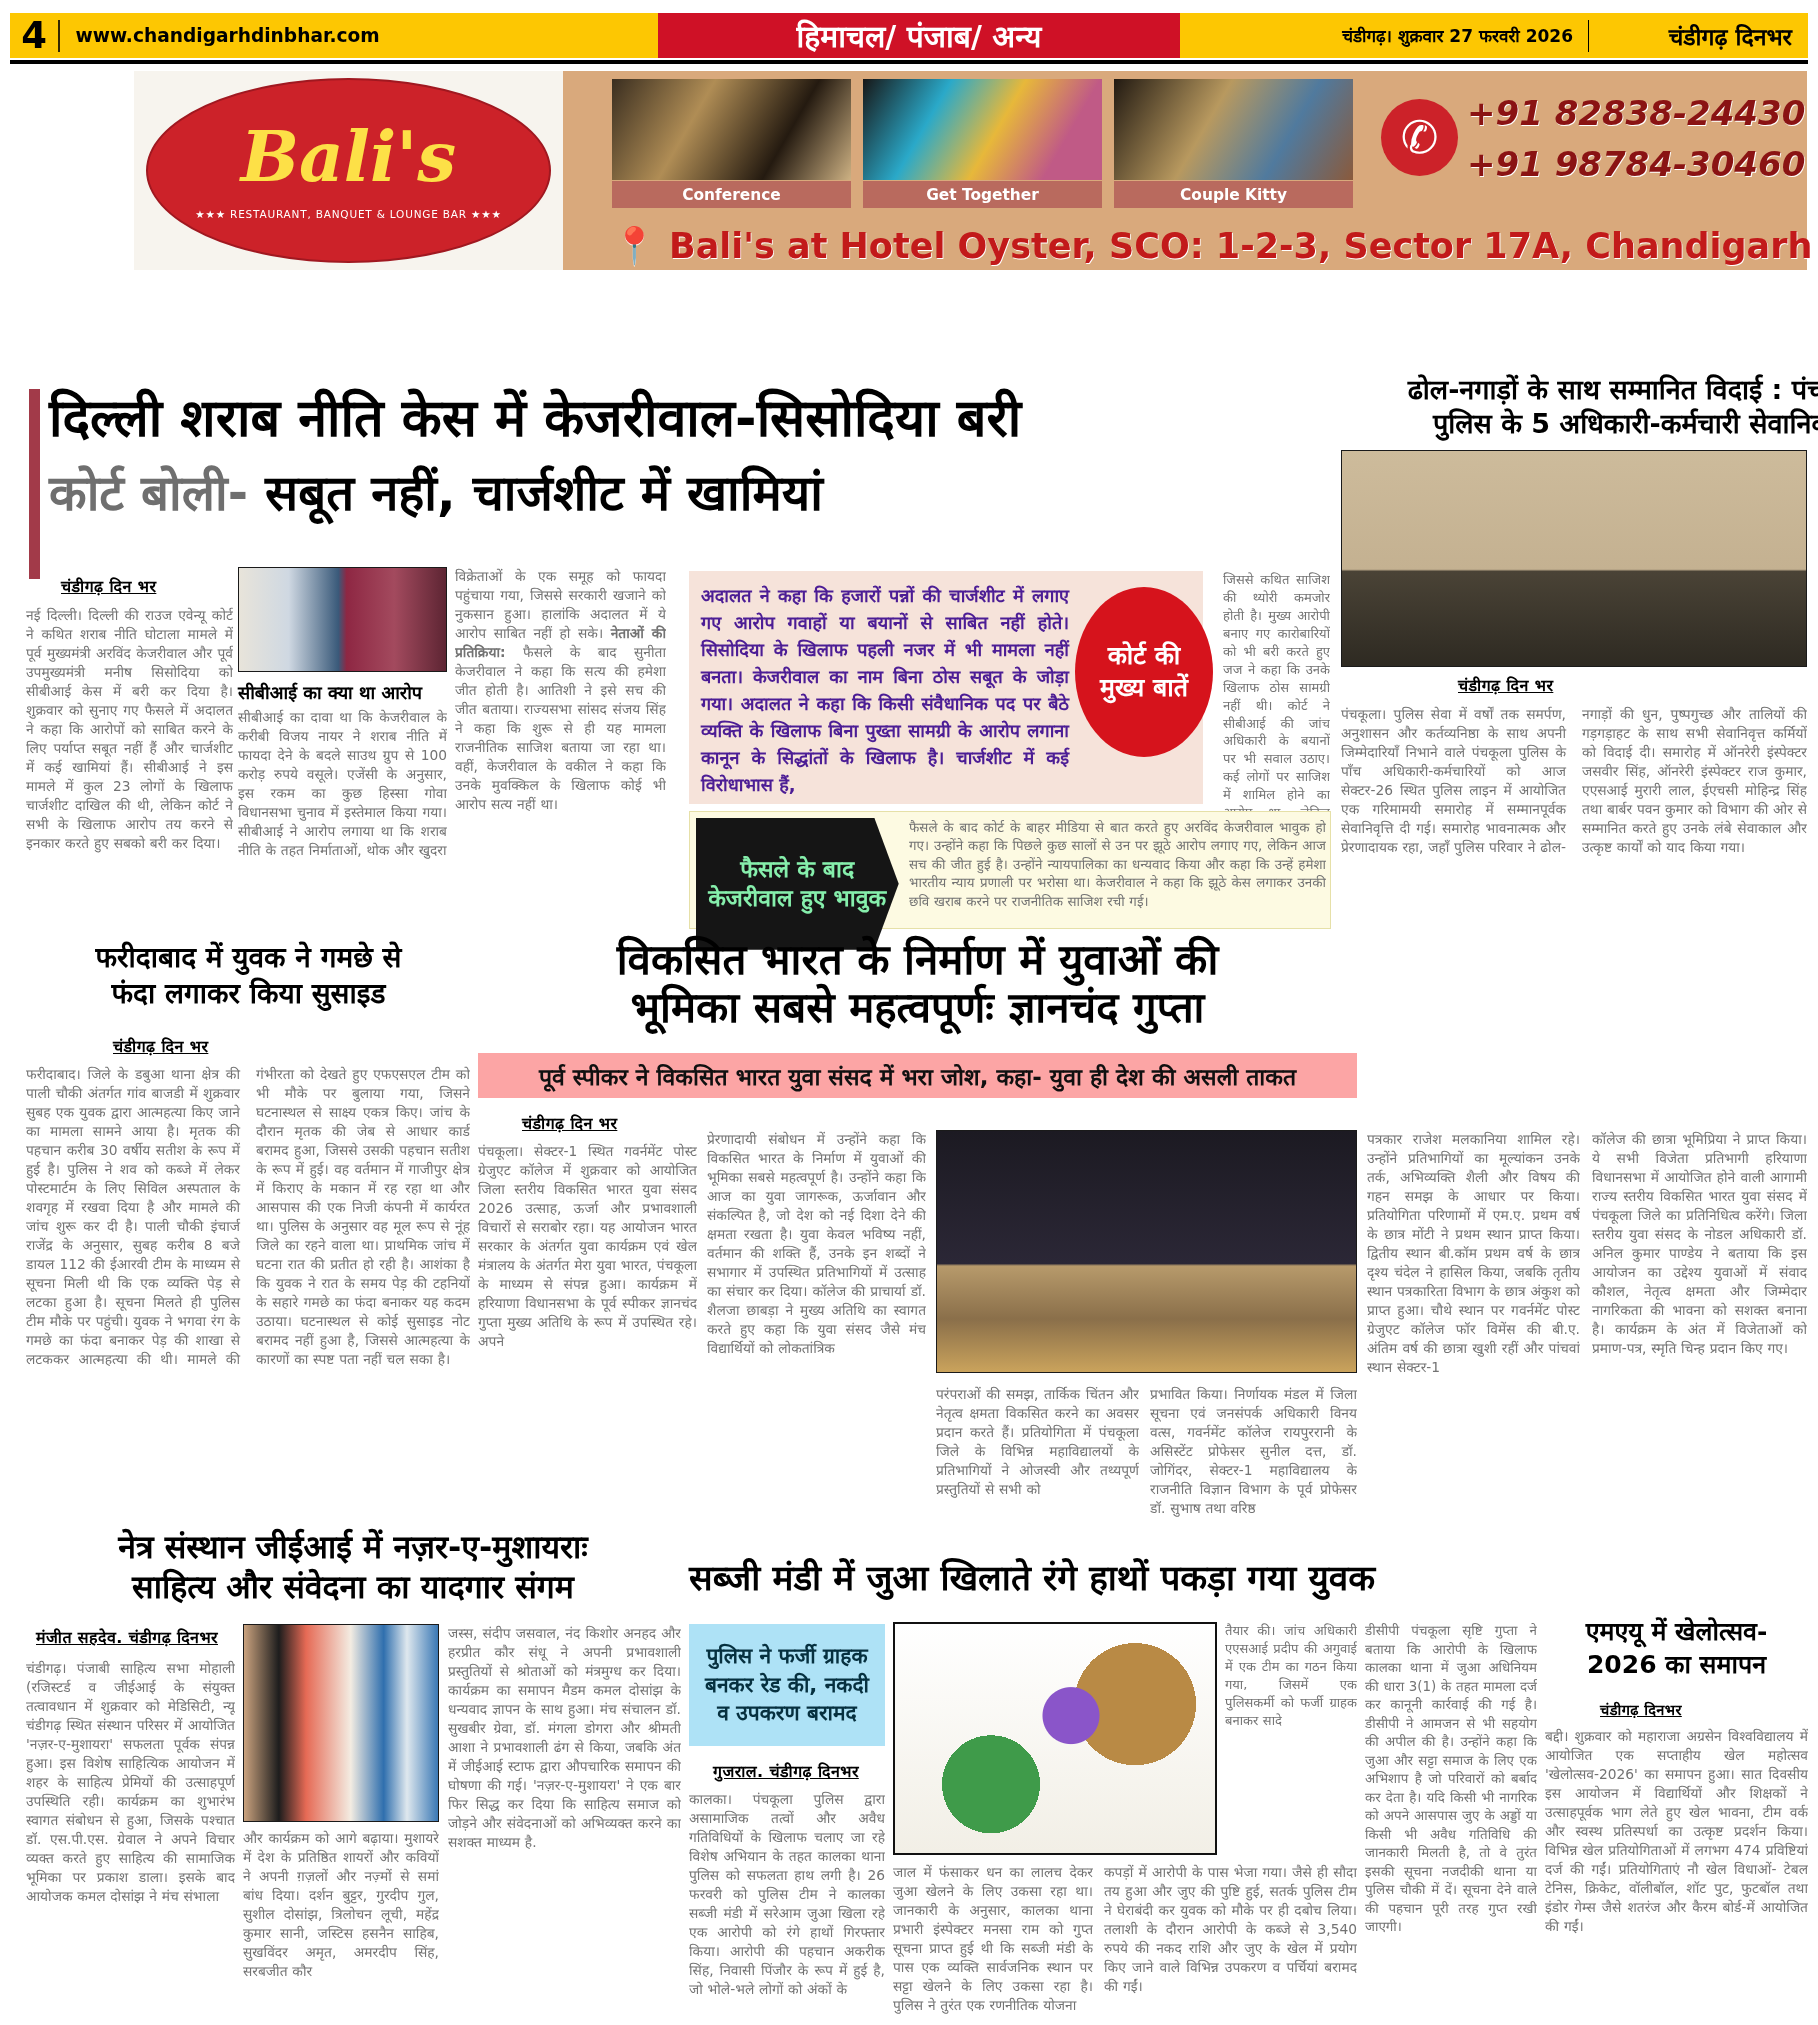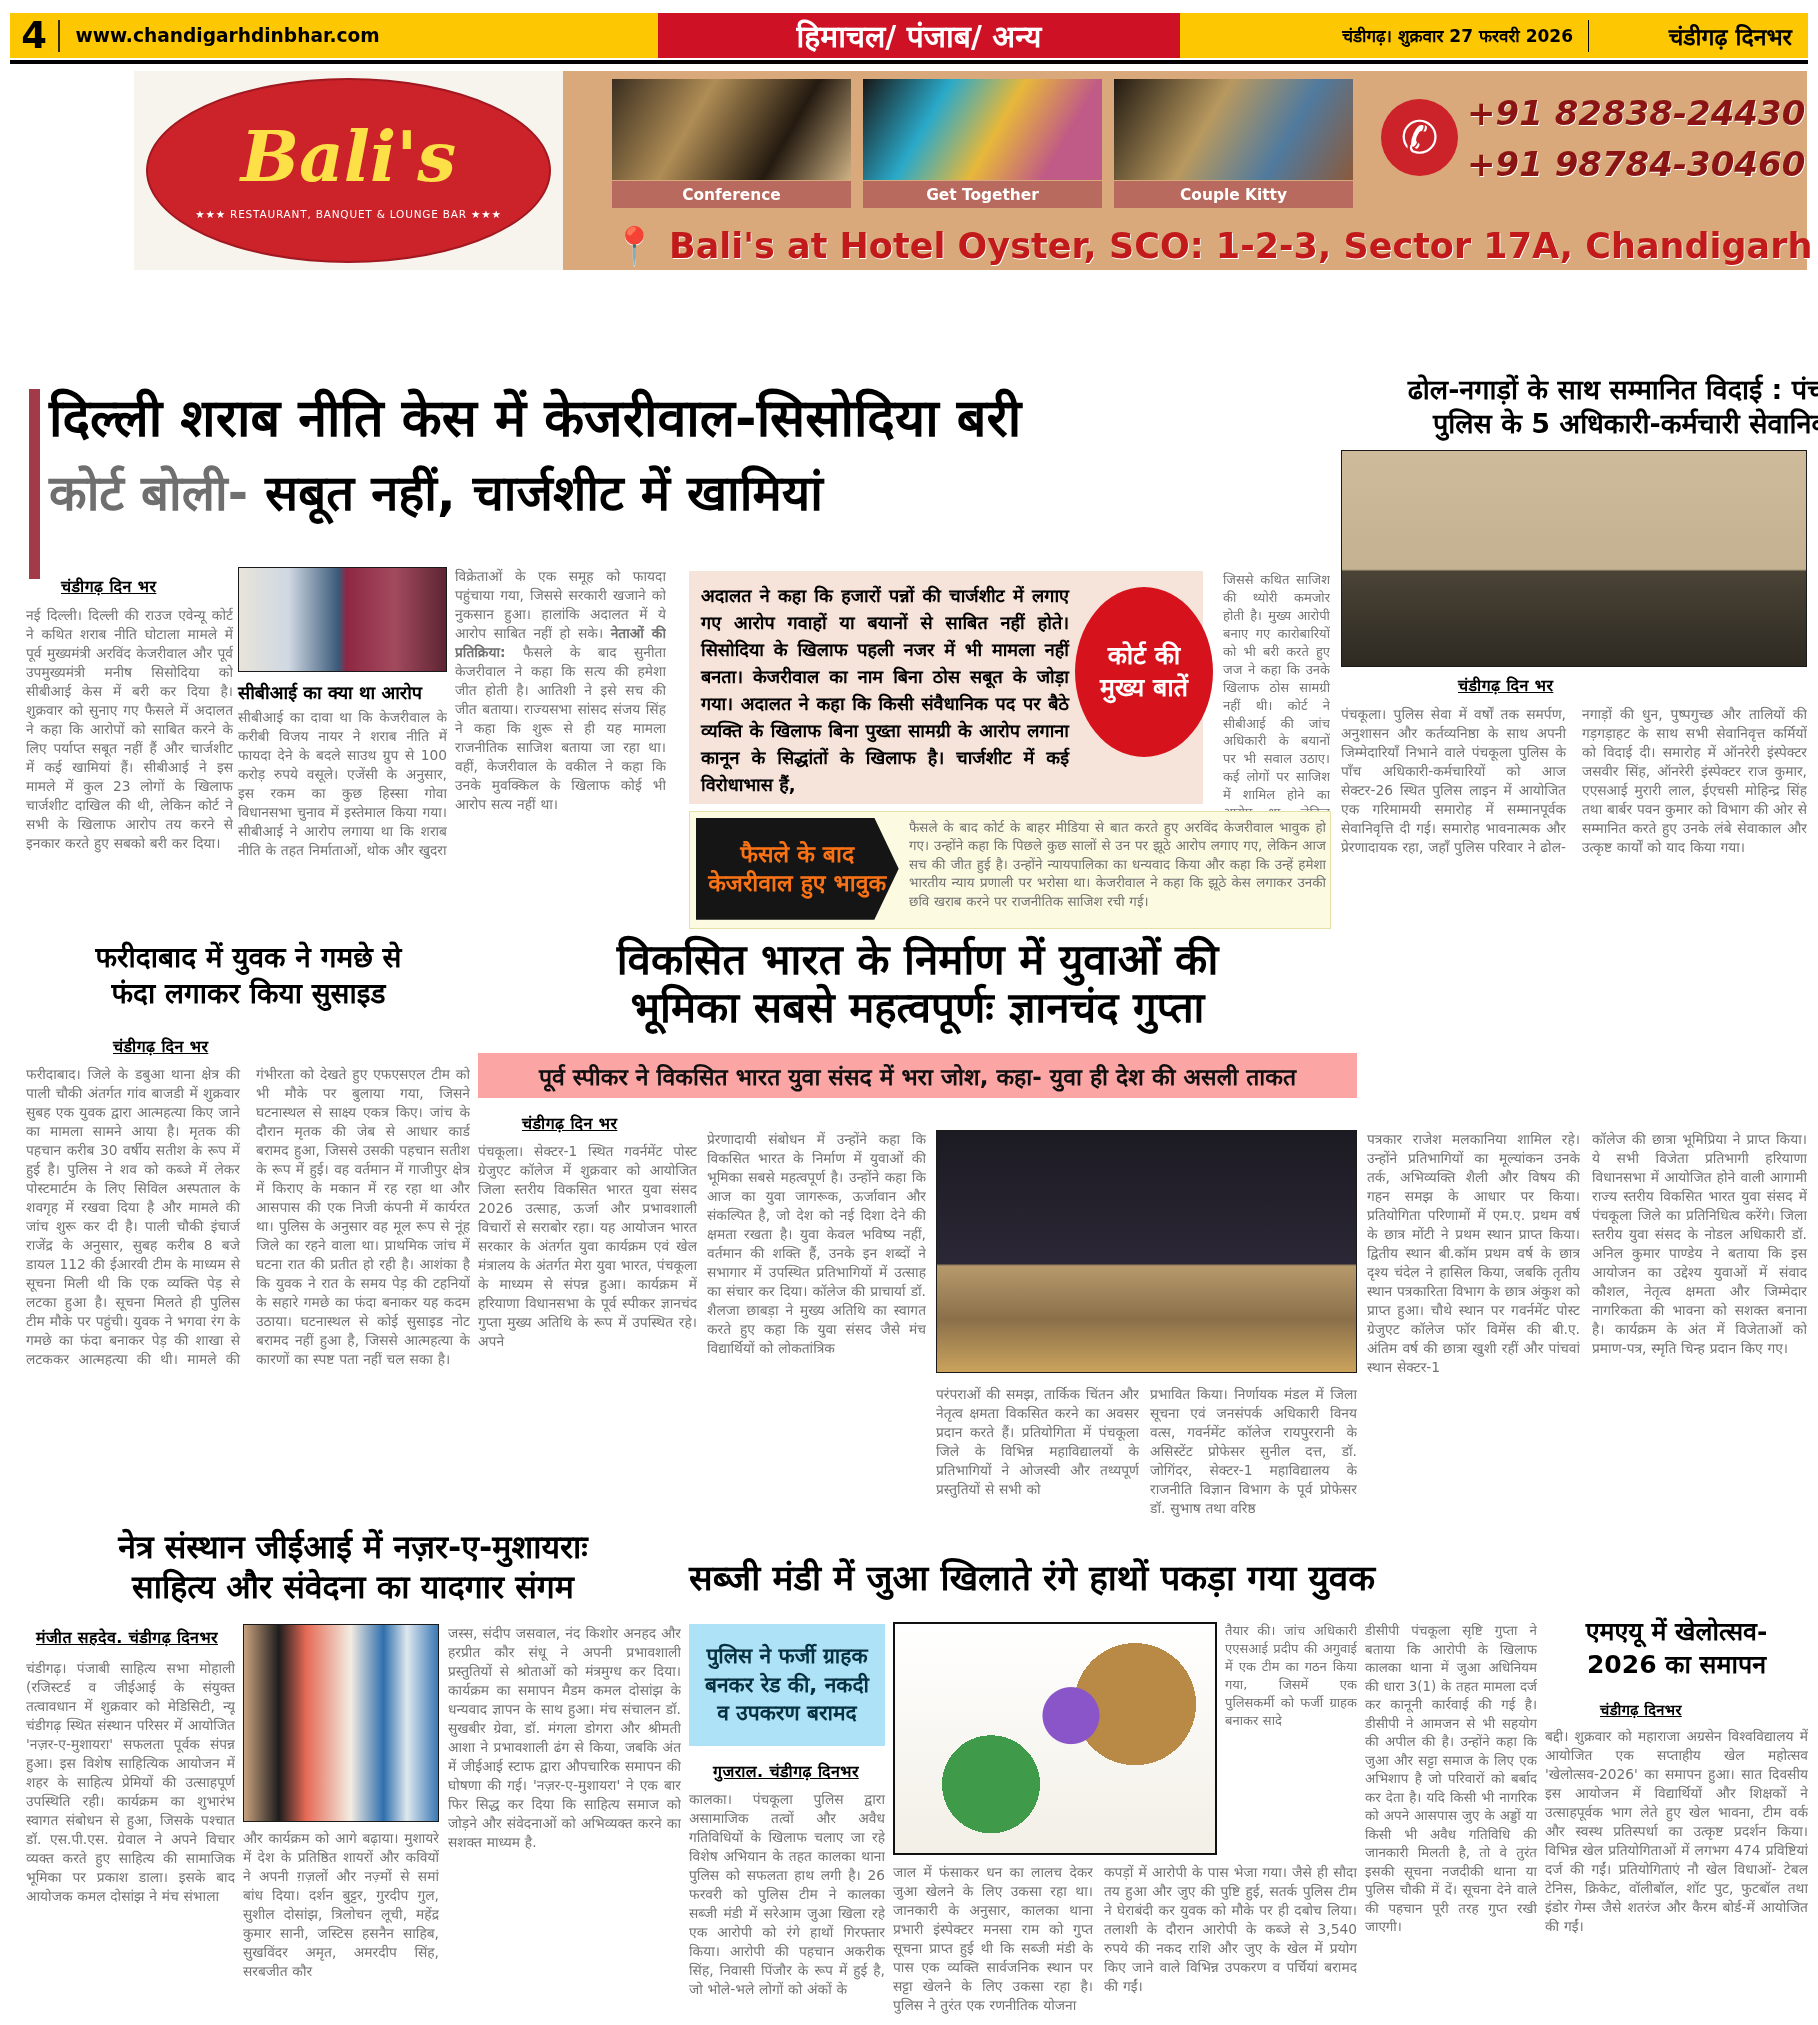--- a/index.html
+++ b/index.html
@@ -28,24 +28,24 @@
   .ad-oval{position:absolute;left:12px;top:7.3px;width:405px;height:185px;background:#cc2229;border-radius:50%;border:2.4px solid #a01820;display:flex;flex-direction:column;align-items:center;justify-content:center}
   .ad-logo{font-family:"DejaVu Serif","Liberation Serif",serif;font-style:italic;font-weight:bold;font-size:69px;color:#fde047;line-height:1}
   .ad-logosub{font-size:10.5px;color:#fff;margin-top:17px;letter-spacing:0.8px}
   .ad-ph{position:absolute;top:8px;width:239px;height:101px;background:linear-gradient(135deg,#7a6a52 0%,#c7b089 30%,#52402e 60%,#ddc9a2 100%)}
   .ad-lab{position:absolute;top:110px;width:239px;height:27px;background:#b96a5e;color:#fff;font-size:15.4px;font-weight:bold;display:flex;align-items:center;justify-content:center}
   .ad-phoneicon{position:absolute;left:1247px;top:28px;width:77px;height:77px;background:#cc2229;border-radius:50%;color:#fff;font-size:45px;display:flex;align-items:center;justify-content:center}
   .ad-tel{position:absolute;left:1333px;font-size:34px;font-weight:900;font-style:italic;color:#8a1313;text-shadow:0.8px 0.8px 0 #fff}
   .ad-addr{position:absolute;left:478px;top:154px;width:1183px;font-size:35px;font-weight:900;color:#c21a1a;text-shadow:0.8px 0.8px 0 #fff;white-space:nowrap}
   .pin{color:#c21a1a;font-size:36px;font-weight:900}
   
-  .pinkbox{position:absolute;background:#f6e3da;padding:11.3px 12px;font-size:18px;line-height:1.5;font-weight:bold;color:#000000;text-align:justify}
+  .pinkbox{position:absolute;background:#f6e3da;padding:11.3px 12px;font-size:18px;line-height:1.5;font-weight:bold;color:#4c1d95;text-align:justify}
   .redcircle{position:absolute;background:#d6131c;border-radius:50%;display:flex;align-items:center;justify-content:center;text-align:center;color:#fff;font-weight:900;font-size:25px;line-height:1.3;padding:12px}
   .yellowbox{position:absolute;background:#fdfae2;border:0.8px solid #e6e0a8}
-  .arrowlab{position:absolute;left:5.7px;top:5.7px;width:203px;height:102px;background:#151515;color:#f97316;font-weight:900;font-size:23px;text-align:center;display:flex;align-items:center;justify-content:center;line-height:1.25;clip-path:polygon(0 0,88% 0,100% 50%,88% 100%,0 100%)}
+  .arrowlab{position:absolute;left:5.7px;top:5.7px;width:203px;height:132px;background:#151515;color:#86efac;font-weight:900;font-size:23px;text-align:center;display:flex;align-items:center;justify-content:center;line-height:1.25;clip-path:polygon(0 0,88% 0,100% 50%,88% 100%,0 100%)}
   .bluebox{position:absolute;background:#aee2f6;color:#06303f;font-weight:900;font-size:21px;text-align:center;display:flex;align-items:center;justify-content:center;line-height:1.35;padding:8px}
   .strap{position:absolute;background:#fca5a5;display:flex;align-items:center;justify-content:center;font-weight:900;font-size:23px;color:#101010}
   .maroonbar{position:absolute;left:29px;top:389px;width:11.3px;height:190px;background:#a23a49}
 </style>
 </head>
 <body>
 
 <div class="page">
 
   <div class="masthead">

